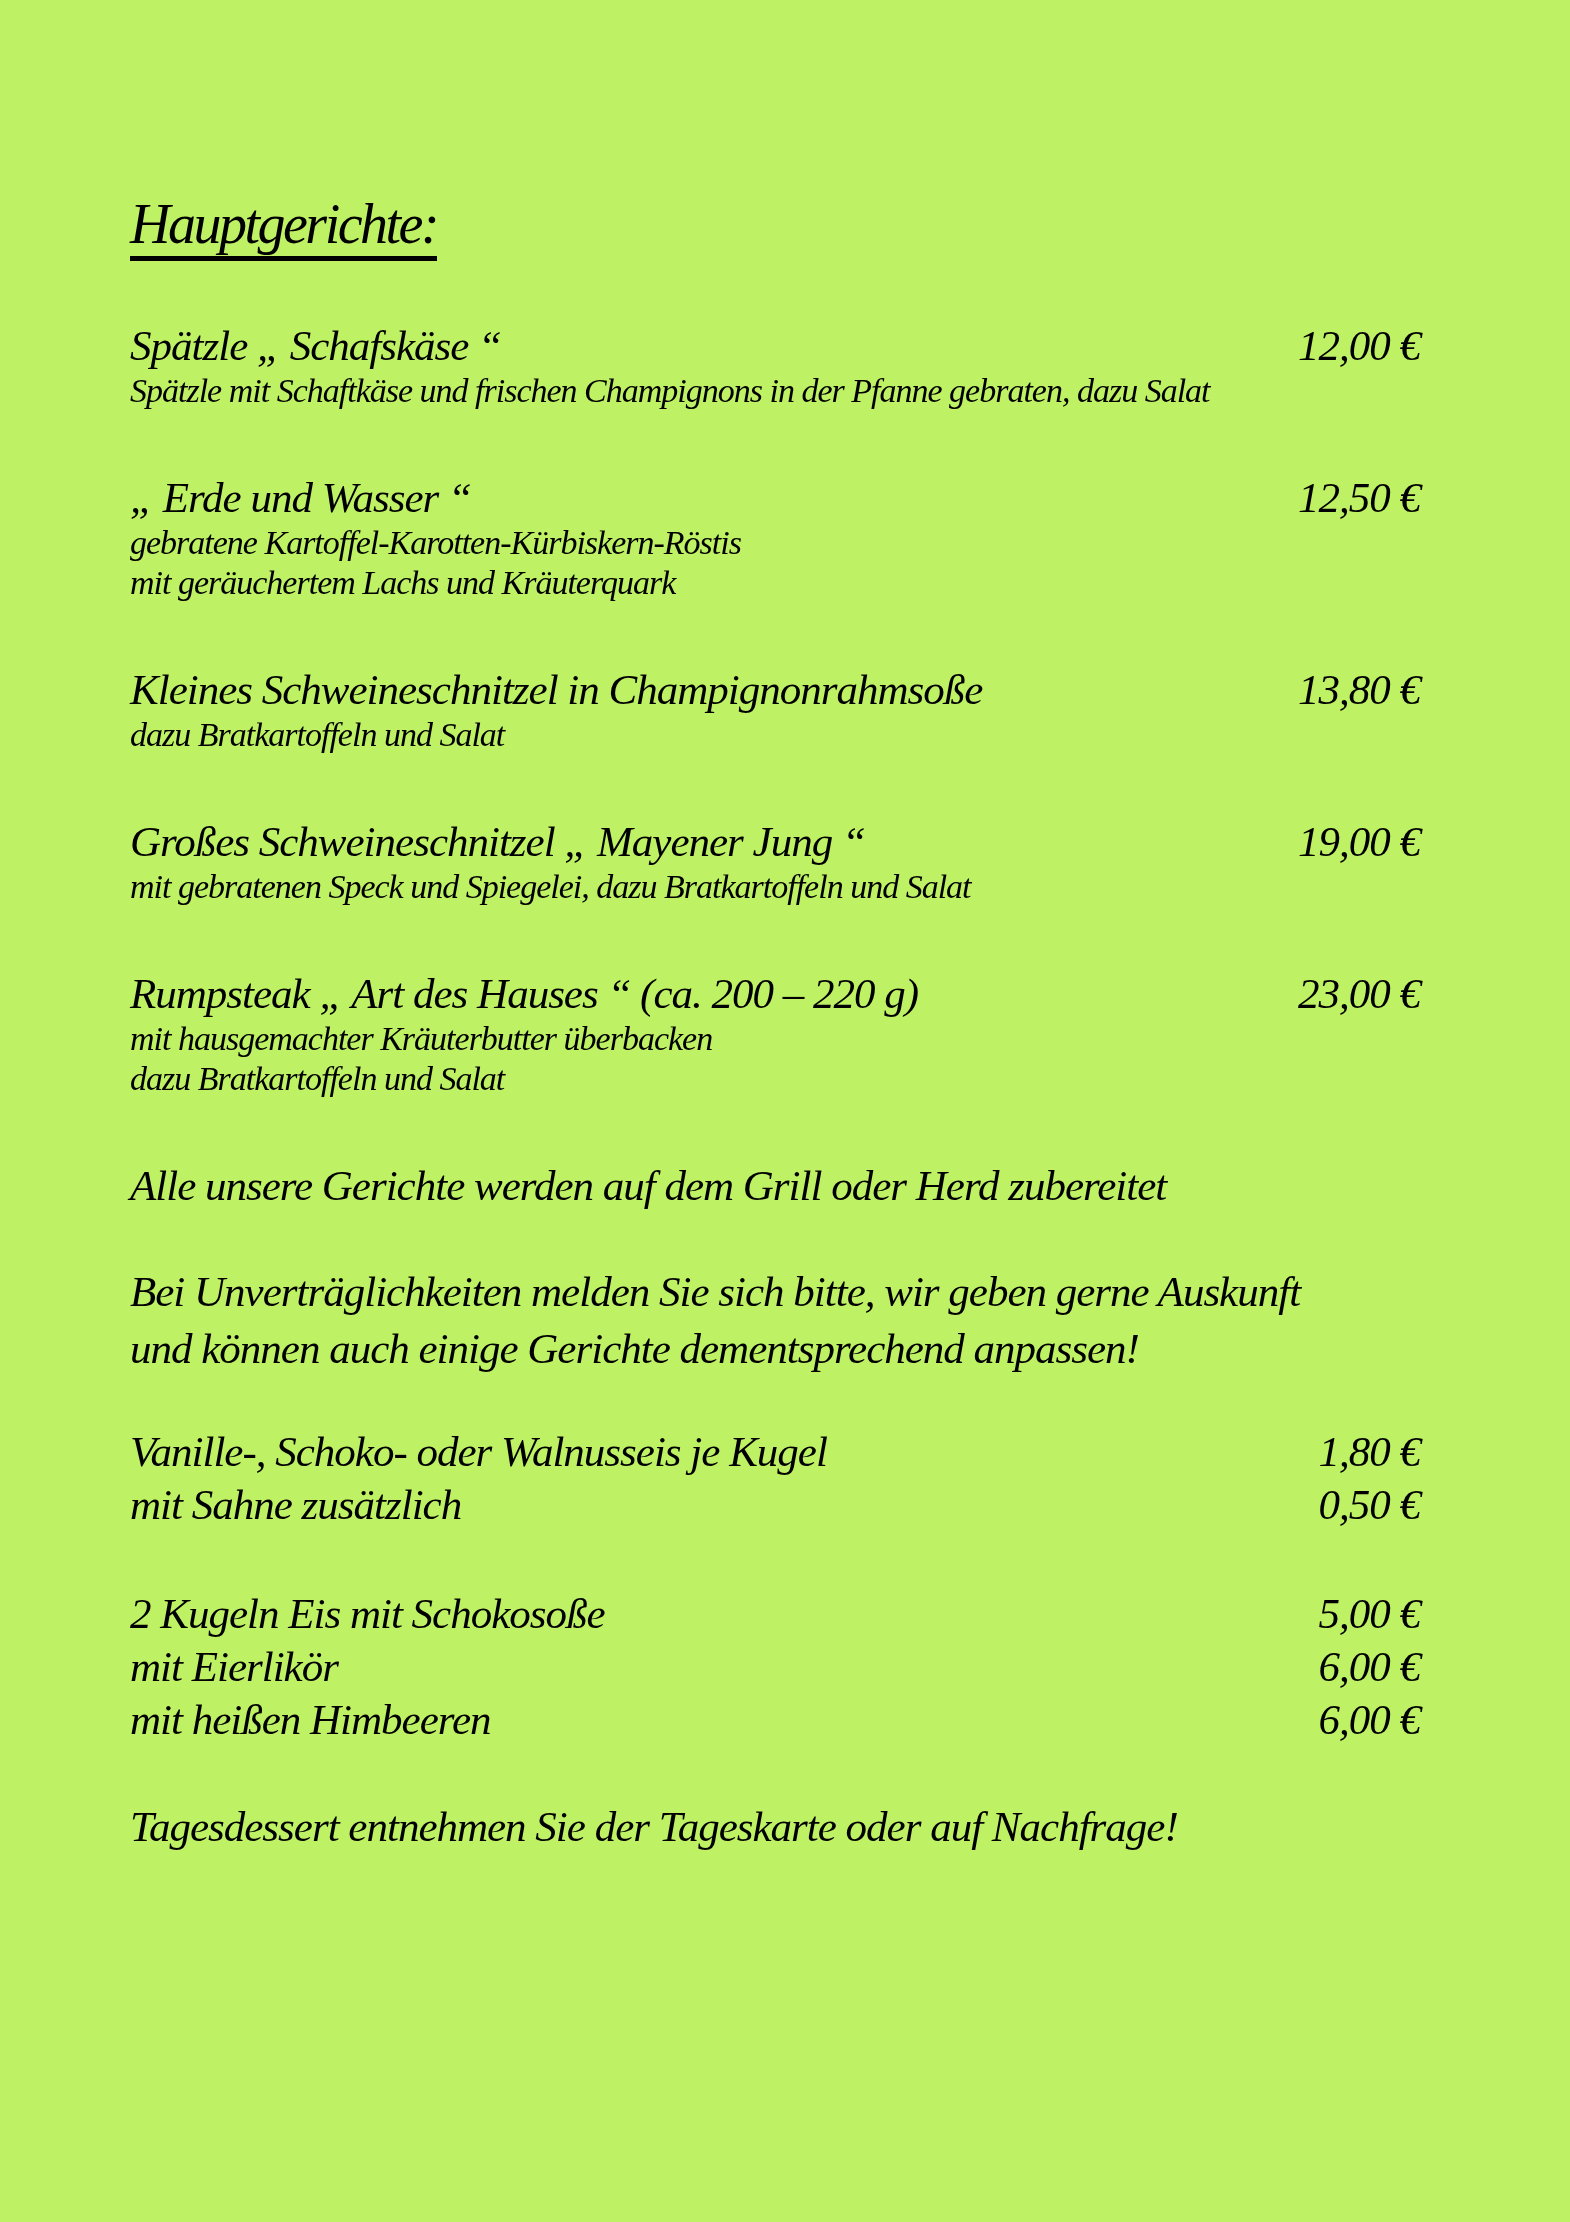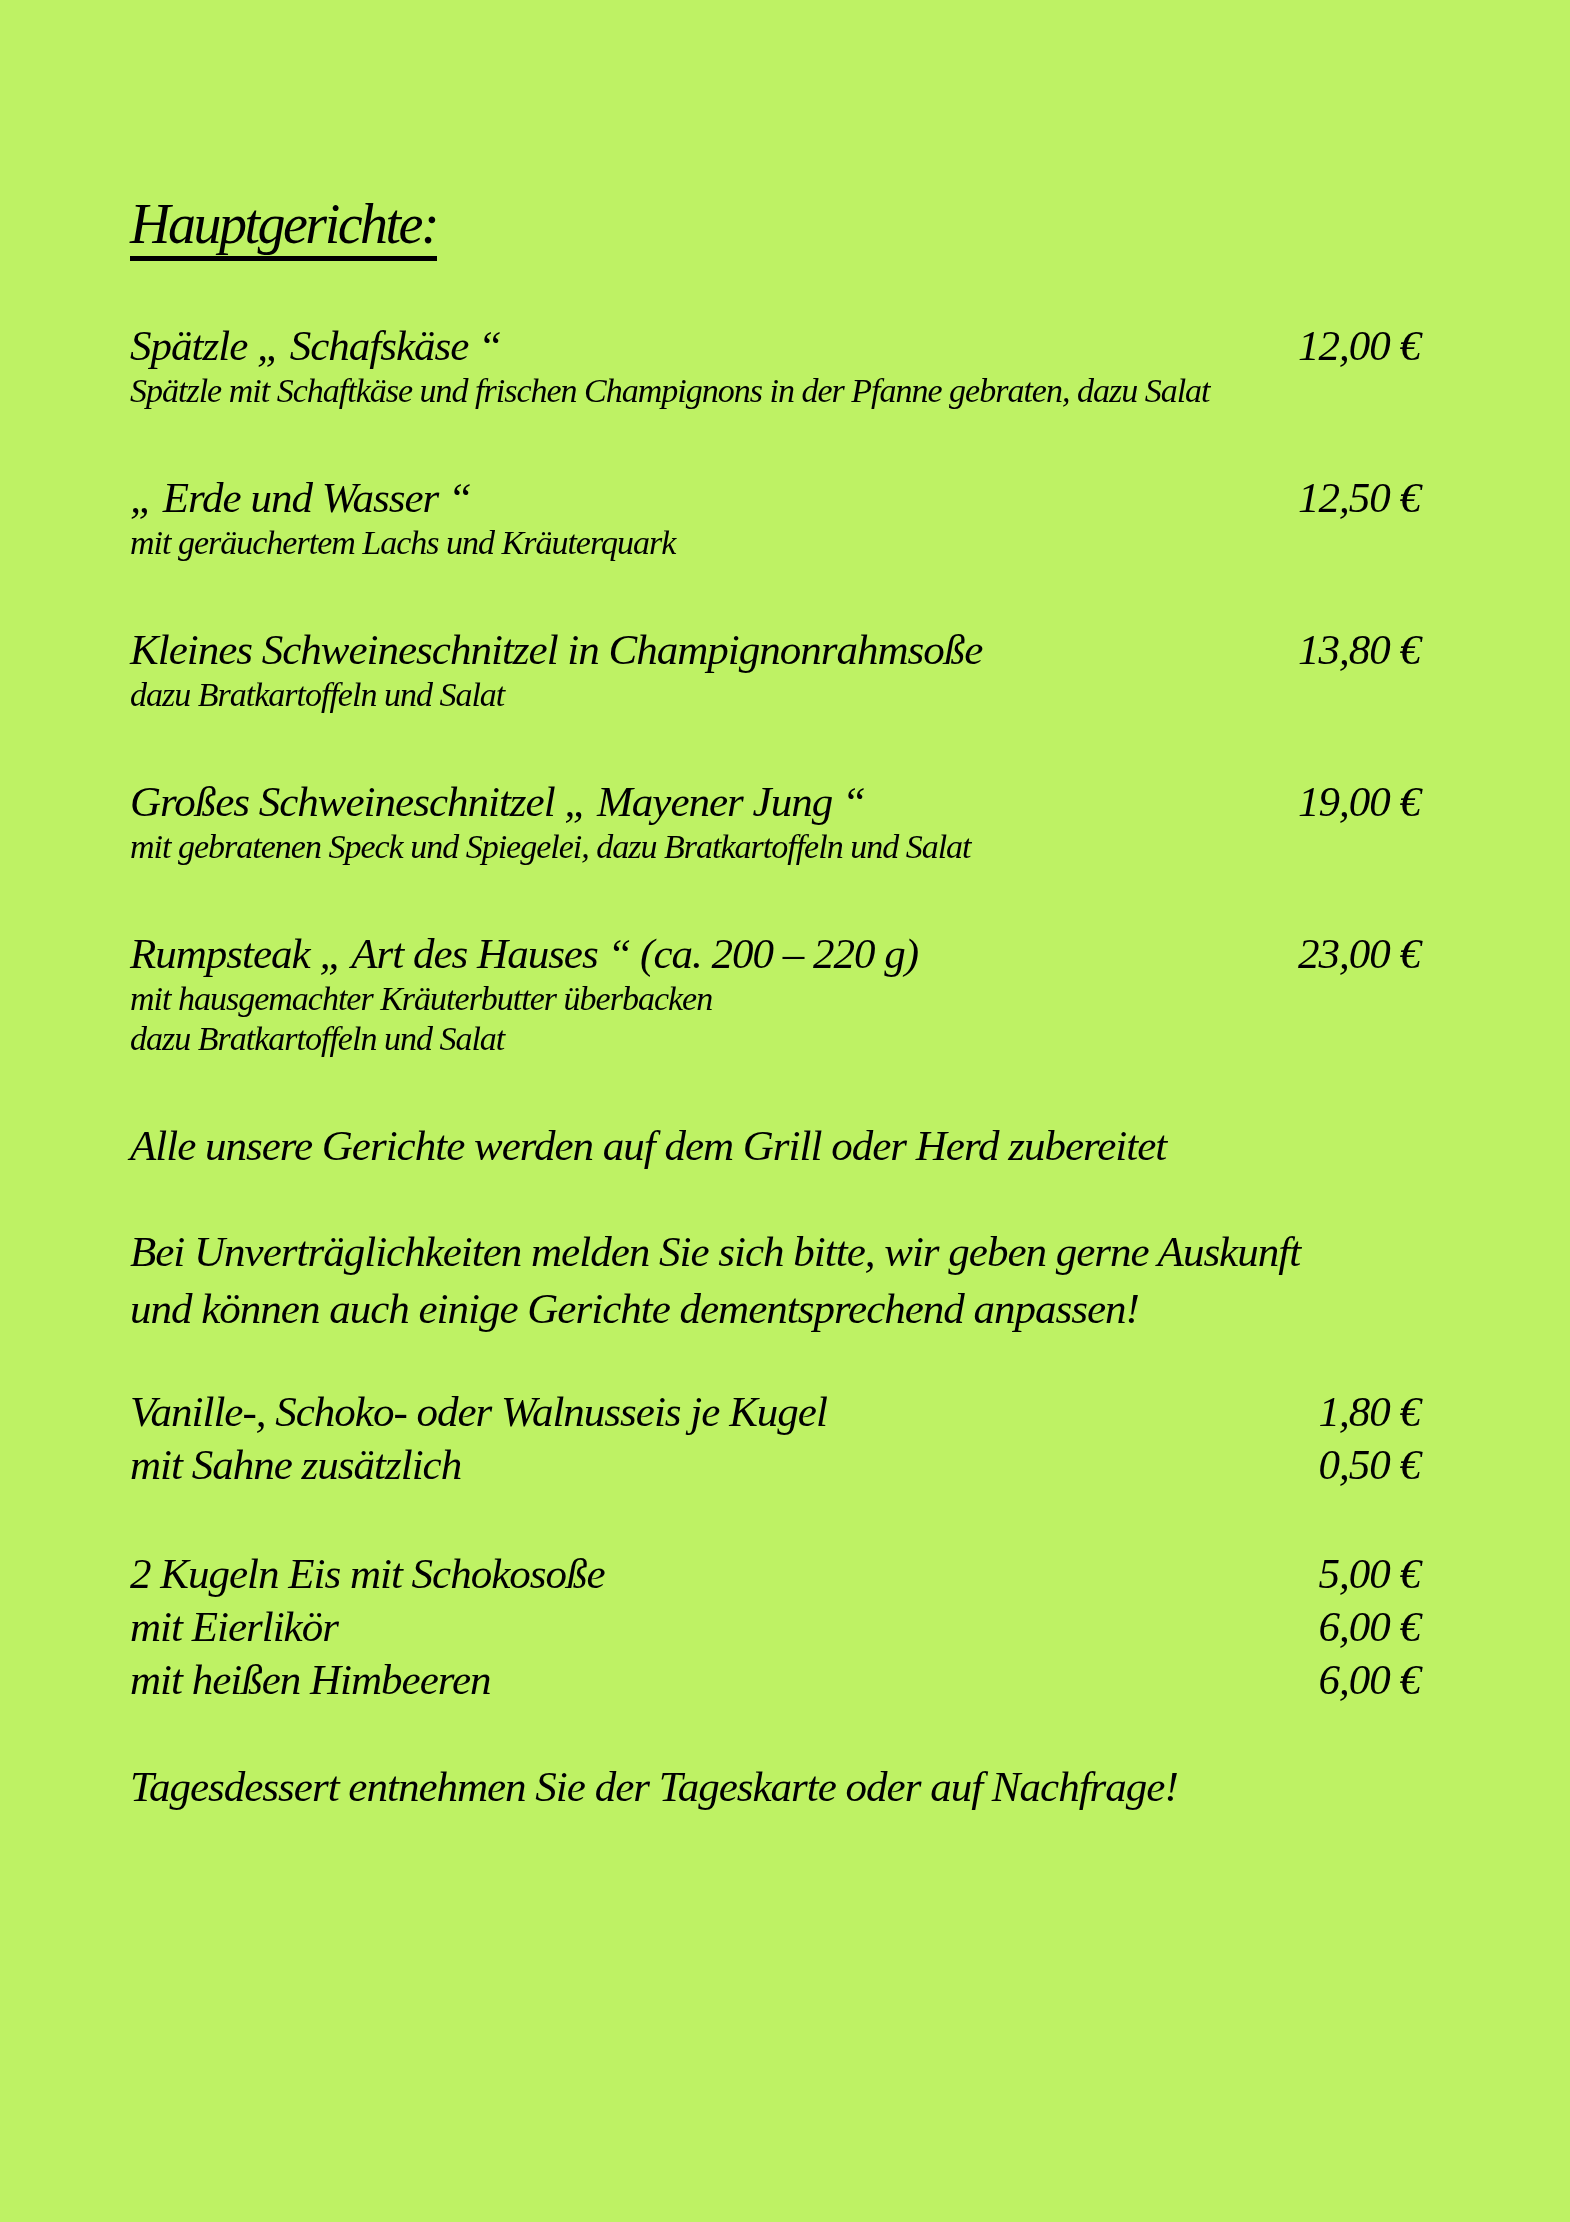--- a/index.html
+++ b/index.html
@@ -73,20 +73,21 @@
       <span class="item-price">12,00 €</span>
     </div>
     <div class="item-desc">Spätzle mit Schaftkäse und frischen Champignons in der Pfanne gebraten, dazu Salat</div>
   </div>
 
   <div class="menu-item">
     <div class="item-row">
       <span class="item-title">„ Erde und Wasser “</span>
       <span class="item-price">12,50 €</span>
     </div>
+    <div class="item-desc">gebratene Kartoffel-Karotten-Kürbiskern-Röstis</div>
     <div class="item-desc">mit geräuchertem Lachs und Kräuterquark</div>
   </div>
 
   <div class="menu-item">
     <div class="item-row">
       <span class="item-title">Kleines Schweineschnitzel in Champignonrahmsoße</span>
       <span class="item-price">13,80 €</span>
     </div>
     <div class="item-desc">dazu Bratkartoffeln und Salat</div>
   </div>

